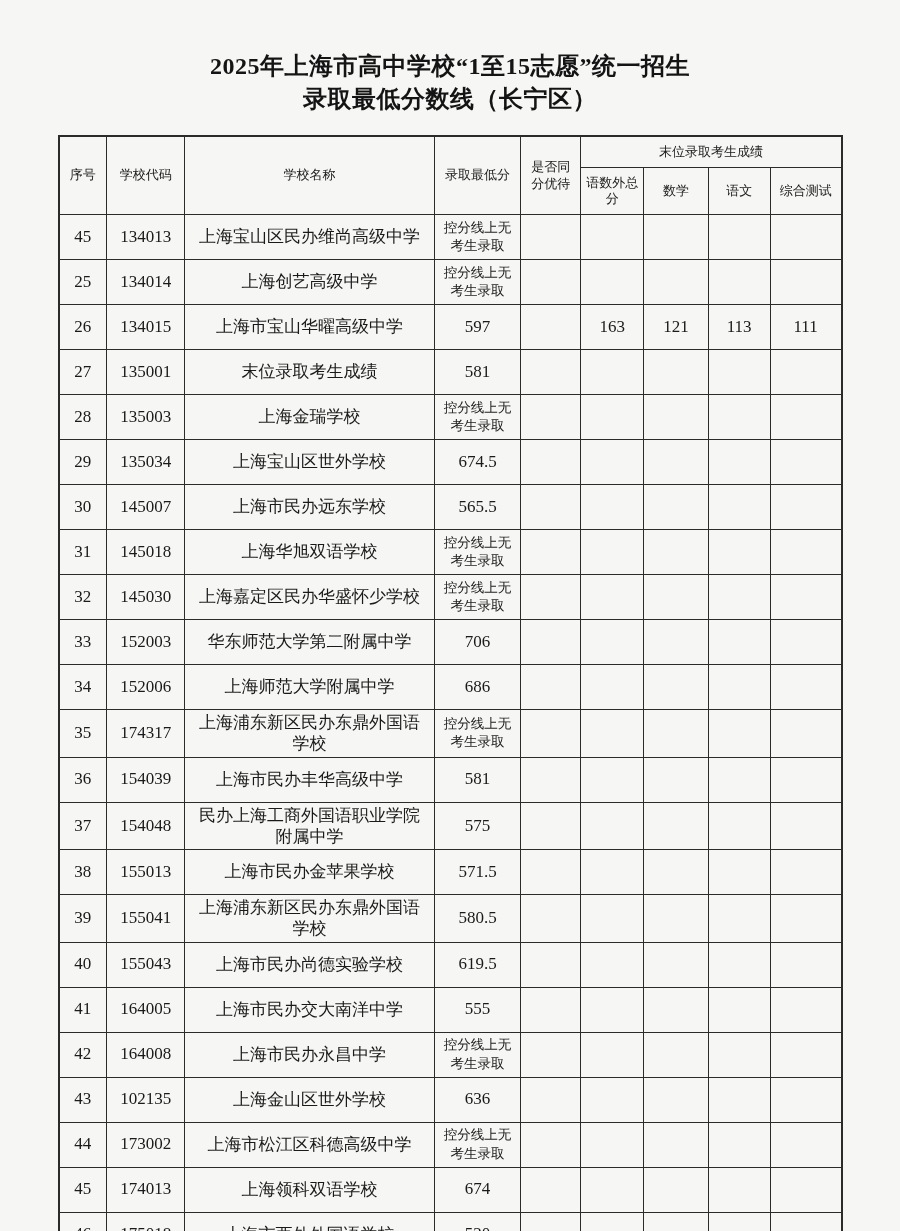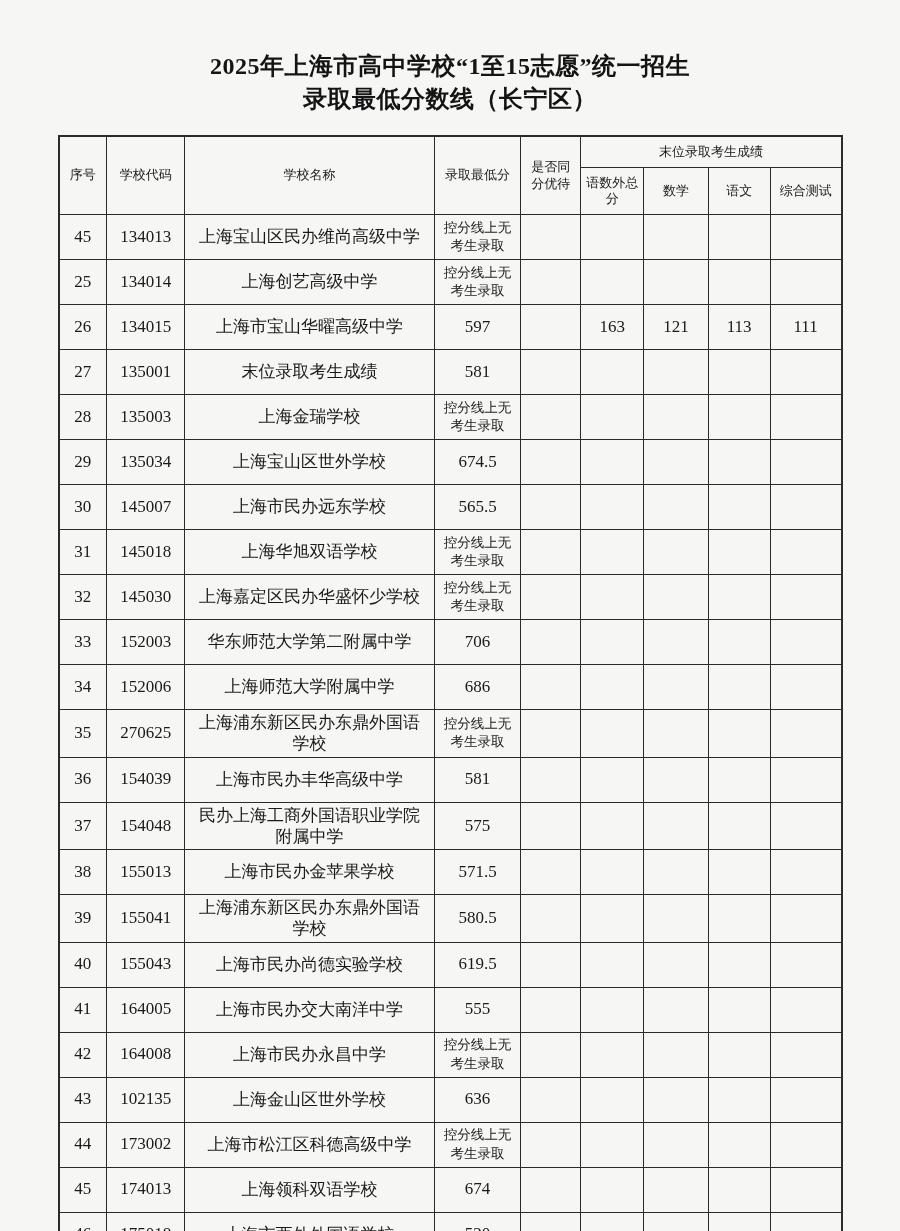--- a/index.html
+++ b/index.html
@@ -231,21 +231,21 @@
     <td class="name">上海师范大学附属中学</td>
     <td class="min">686</td>
     <td></td>
     <td></td>
     <td></td>
     <td></td>
     <td></td>
   </tr>
           <tr>
     <td>35</td>
-    <td>270625</td>
+    <td>174317</td>
     <td class="name">上海浦东新区民办东鼎外国语学校</td>
     <td class="min no-admit">控分线上无
 考生录取</td>
     <td></td>
     <td></td>
     <td></td>
     <td></td>
     <td></td>
   </tr>
           <tr>

